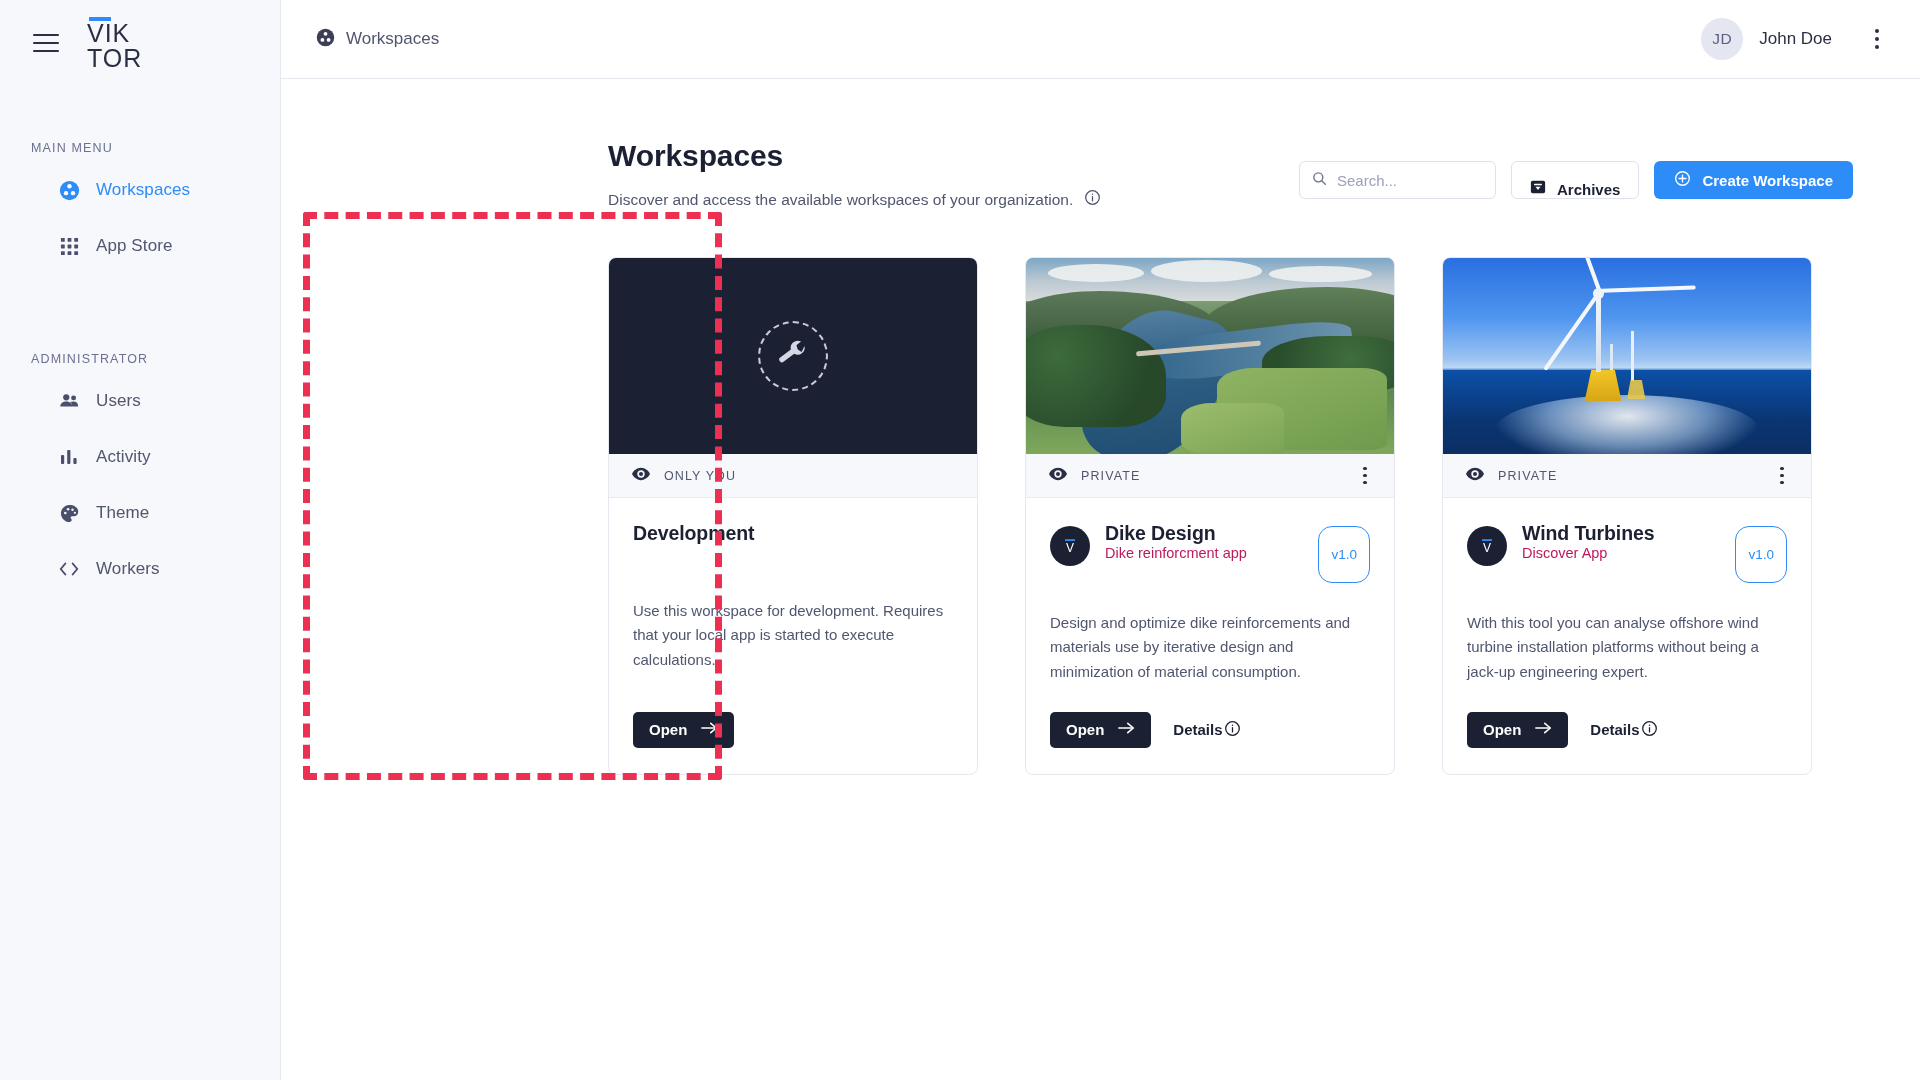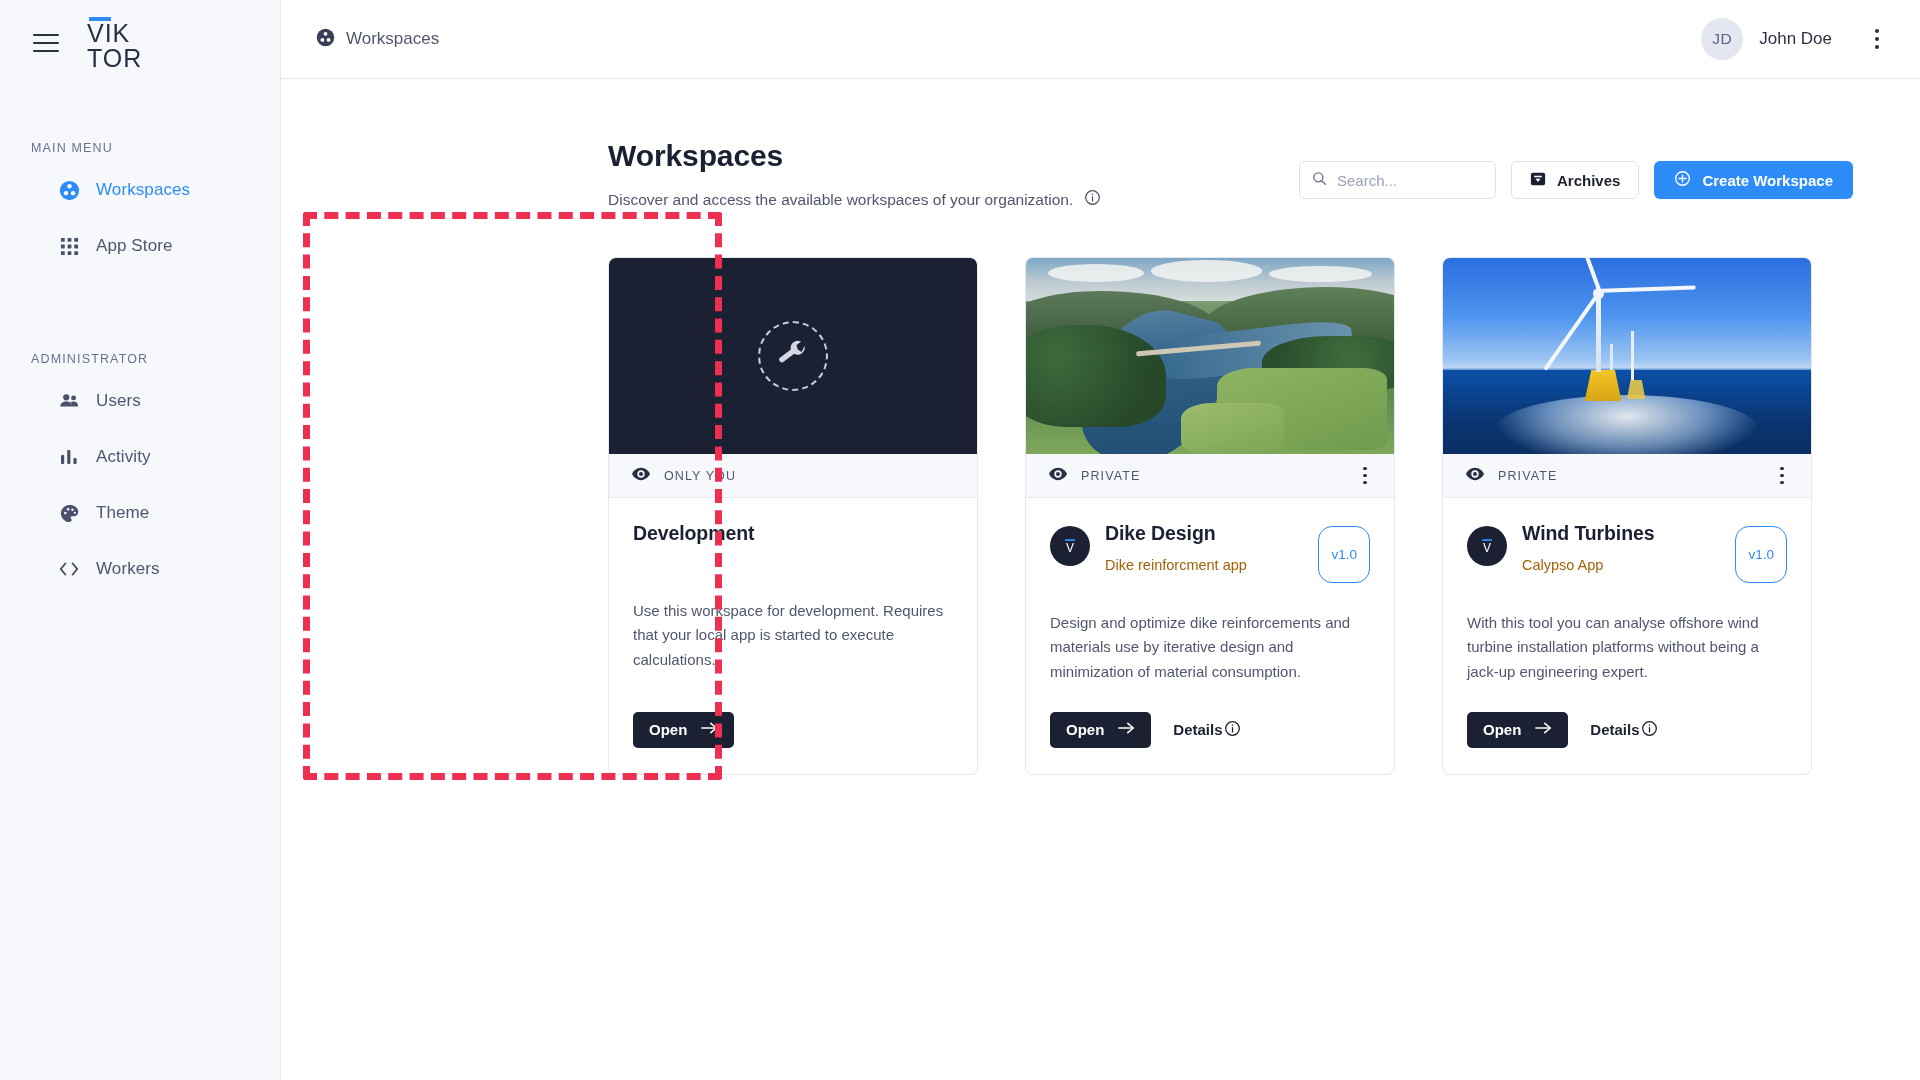--- a/index.html
+++ b/index.html
@@ -219,21 +219,21 @@
     background: transparent;
   }
   .search-input::placeholder { color: #9ba0bb; }
 
   .btn-archives {
     height: 38px;
     border: 1px solid #dfe2ee;
     border-radius: 6px;
     background: #fff;
     display: flex;
-    align-items: center;
+    align-items: flex-end;
     gap: 11px;
     padding: 0 18px;
     font-size: 15px;
     font-weight: 700;
     color: #1c2033;
     cursor: pointer;
     font-family: "Liberation Sans", sans-serif;
   }
 
   .btn-create {
@@ -328,23 +328,23 @@
     margin-top: 4px;
   }
   .head-texts { flex: 1; min-width: 0; }
   .card-title {
     font-size: 19.5px;
     font-weight: 700;
     color: #1c2033;
     letter-spacing: -0.1px;
   }
   .card-subtitle {
-    margin-top: 12px;
+    margin-top: 0;
     font-size: 14.5px;
-    color: #a16207;
+    color: #be185d;
   }
   .version-pill {
     border: 1px solid #2d8cf7;
     border-radius: 14px;
     color: #2d8cf7;
     font-size: 13.5px;
     padding: 20px 12px;
     white-space: nowrap;
     margin-top: 4px;
     cursor: pointer;
@@ -806,21 +806,21 @@
           <div class="card-body">
             <div class="card-head">
               <div class="app-avatar">
                 <svg width="18" height="20" viewBox="0 0 18 20">
                   <rect x="4" y="3.2" width="10" height="1.8" fill="#2d8cf7"></rect>
                   <text x="9" y="16" text-anchor="middle" font-family="Liberation Sans, sans-serif" font-size="12" fill="#ffffff">V</text>
                 </svg>
               </div>
               <div class="head-texts">
                 <div class="card-title">Wind Turbines</div>
-                <div class="card-subtitle">Calypso App</div>
+                <div class="card-subtitle">Discover App</div>
               </div>
               <div class="version-pill">v1.0</div>
             </div>
             <div class="card-desc">With this tool you can analyse offshore wind turbine installation platforms without being a jack-up engineering expert.</div>
           </div>
 
           <div class="card-actions">
             <button class="btn-open">
               <span>Open</span>
               <span>

